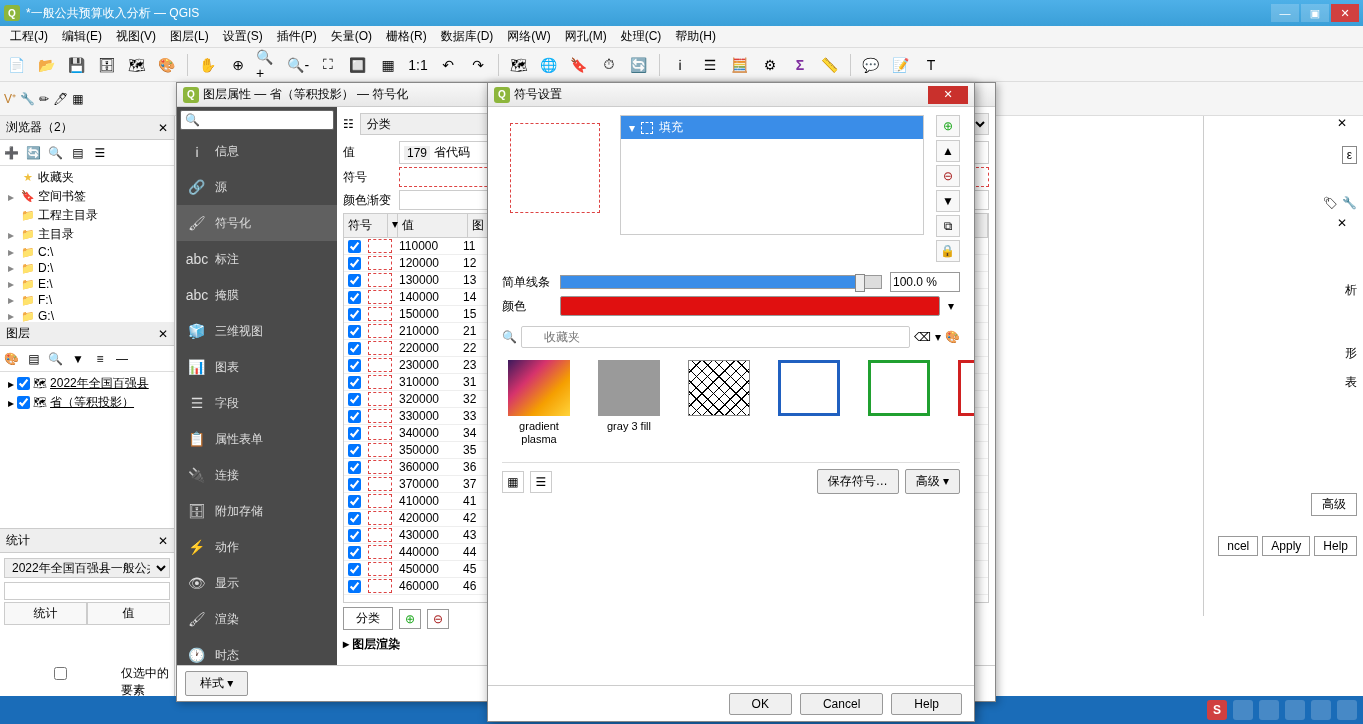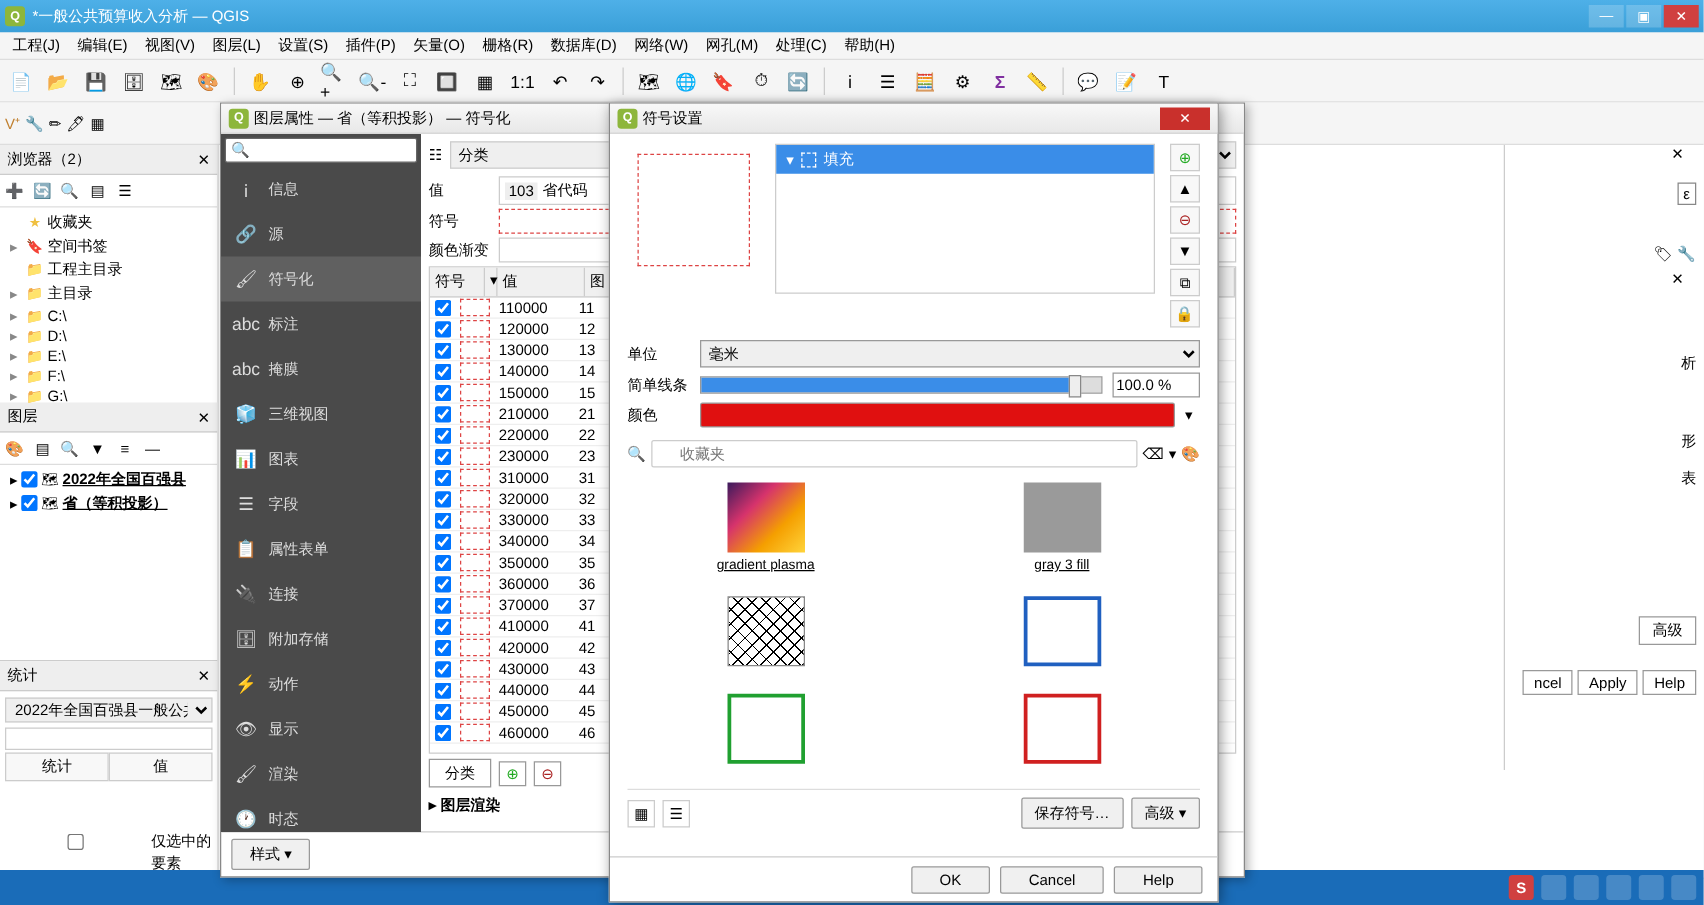--- a/index.html
+++ b/index.html
@@ -26,21 +26,21 @@
 .pnltb { height:26px; display:flex; align-items:center; padding:2px; gap:2px; border-bottom:1px solid #ddd;}
 .pnltb .sbtn { width:20px; height:20px; display:flex; align-items:center; justify-content:center; cursor:pointer; font-size:12px;}
 .tree { flex:1; overflow:auto; padding:2px 4px; font-size:12px;}
 .tree .titem { display:flex; align-items:center; padding:1px 0 1px 4px; gap:3px; white-space:nowrap;}
 .tree .titem .tw { width:10px; cursor:pointer; color:#888;}
 .tree .ticon { width:14px; height:14px; display:inline-flex; align-items:center; justify-content:center; font-size:11px;}
 .star { color:#f0c040; }
 .folder { color:#5090d0; }
 .layerspnl .litem { display:flex; align-items:center; gap:3px; padding:1px 4px;}
 .layerspnl input[type=checkbox]{ width:13px; height:13px;}
-.layerspnl .bold { font-weight:bold; text-decoration:underline;}
+.layerspnl .bold { font-weight:normal; text-decoration:underline;}
 
 .statspnl { border-top:1px solid #ccc; }
 .statspnl select,.statspnl input { width:100%; border:1px solid #ccc; padding:1px 3px; margin:2px 0;}
 .statbtns { display:flex; }
 .statbtns .sb { flex:1; border:1px solid #ccc; text-align:center; padding:2px; background:#f8f8f8; cursor:pointer;}
 
 .rightarea { flex:1; position:relative; background:#fff; }
 
 .statusbar { height:22px; background:#f0f0f0; border-top:1px solid #ccc; display:flex; align-items:center; padding:0 4px; gap:6px;}
 .statusbar input { border:1px solid #ccc; padding:1px 4px; font-size:11px;}
@@ -88,21 +88,21 @@
 .symprev .btns .bb { width:24px; height:22px; border:1px solid #ccc; background:#f8f8f8; display:flex; align-items:center; justify-content:center; cursor:pointer;}
 .srow { display:flex; align-items:center; gap:8px; margin:4px 0;}
 .srow .slbl { width:50px;}
 .srow select,.srow .colorbox { flex:1; border:1px solid #999; padding:2px;}
 .srow .slider { flex:1; height:14px; background:linear-gradient(90deg,#3a8de8 0%,#3a8de8 95%,#ddd 95%); border:1px solid #999; position:relative;}
 .srow .slider .thumb { position:absolute; right:5%; top:-2px; width:10px; height:18px; background:#eee; border:1px solid #888;}
 .srow .pct { width:70px; border:1px solid #999; padding:2px; display:flex; align-items:center;}
 .colorbox { height:20px; background:#e01010; border-radius:2px;}
 .favsrch { display:flex; align-items:center; gap:4px; margin:10px 0 6px;}
 .favsrch input { flex:1; border:1px solid #ccc; padding:3px 20px 3px 22px; border-radius:2px;}
-.swatches { display:grid; grid-template-columns:repeat(2,1fr); gap:18px 28px; padding:6px;text-decoration:underline;}
+.swatches { display:grid; grid-template-columns:repeat(6,1fr); gap:18px 28px; padding:6px;}
 .swatch { display:flex; flex-direction:column; align-items:center; gap:4px; cursor:pointer;}
 .swatch .sbox { width:62px; height:56px; border:1px solid #888;}
 .swatch .slabel { font-size:11px; text-align:center; line-height:1.2;}
 .sbox.gradient { background:linear-gradient(135deg,#3b1a5c,#d6336c,#f59f00,#ffd43b); border:none;}
 .sbox.gray { background:#9a9a9a; border:none;}
 .sbox.hatch1 { background:repeating-linear-gradient(45deg,#000 0 2px,#fff 2px 10px);}
 .sbox.hatch2 { background:repeating-linear-gradient(-45deg,#000 0 2px,#fff 2px 10px);}
 .sbox.cross { background:repeating-linear-gradient(45deg,#000 0 1px,transparent 1px 8px),repeating-linear-gradient(-45deg,#000 0 1px,transparent 1px 8px);}
 .sbox.out-blue { border:3px solid #2060c0; background:#fff;}
 .sbox.out-green { border:3px solid #20a030; background:#fff;}
@@ -404,21 +404,21 @@
         </div>
     </div>
     <div class="content">
       <div class="typerow">
           <span>☷</span>
           <select><option>分类</option></select>
         </div>
       <div class="frow">
           <span class="flbl">值</span>
           <div class="finp">
-            <span style="background:#eee;padding:0 3px;margin-right:4px;">103</span>
+            <span style="background:#eee;padding:0 3px;margin-right:4px;">179</span>
             <span>省代码</span>
           </div>
         </div>
       <div class="frow">
           <span class="flbl">符号</span>
           <div class="finp" style="height:20px;border:1px dashed #d44;"></div>
         </div>
       <div class="frow">
           <span class="flbl">颜色渐变</span>
           <div class="finp" style="height:20px;"></div>
@@ -592,24 +592,20 @@
       <div class="btns">
         <div class="bb" style="color:#2a2;">⊕</div>
         <div class="bb">▲</div>
         <div class="bb" style="color:#a22;">⊖</div>
         <div class="bb">▼</div>
         <div class="bb">⧉</div>
         <div class="bb">🔒</div>
       </div>
     </div>
     <div class="srow">
-        <span class="slbl">单位</span>
-        <select><option>毫米</option></select>
-      </div>
-    <div class="srow">
         <span class="slbl">简单线条</span>
         <div class="slider">
           <div class="thumb"></div>
         </div>
         <div class="pct">
           <span>100.0 %</span>
         </div>
       </div>
     <div class="srow">
         <span class="slbl">颜色</span>

